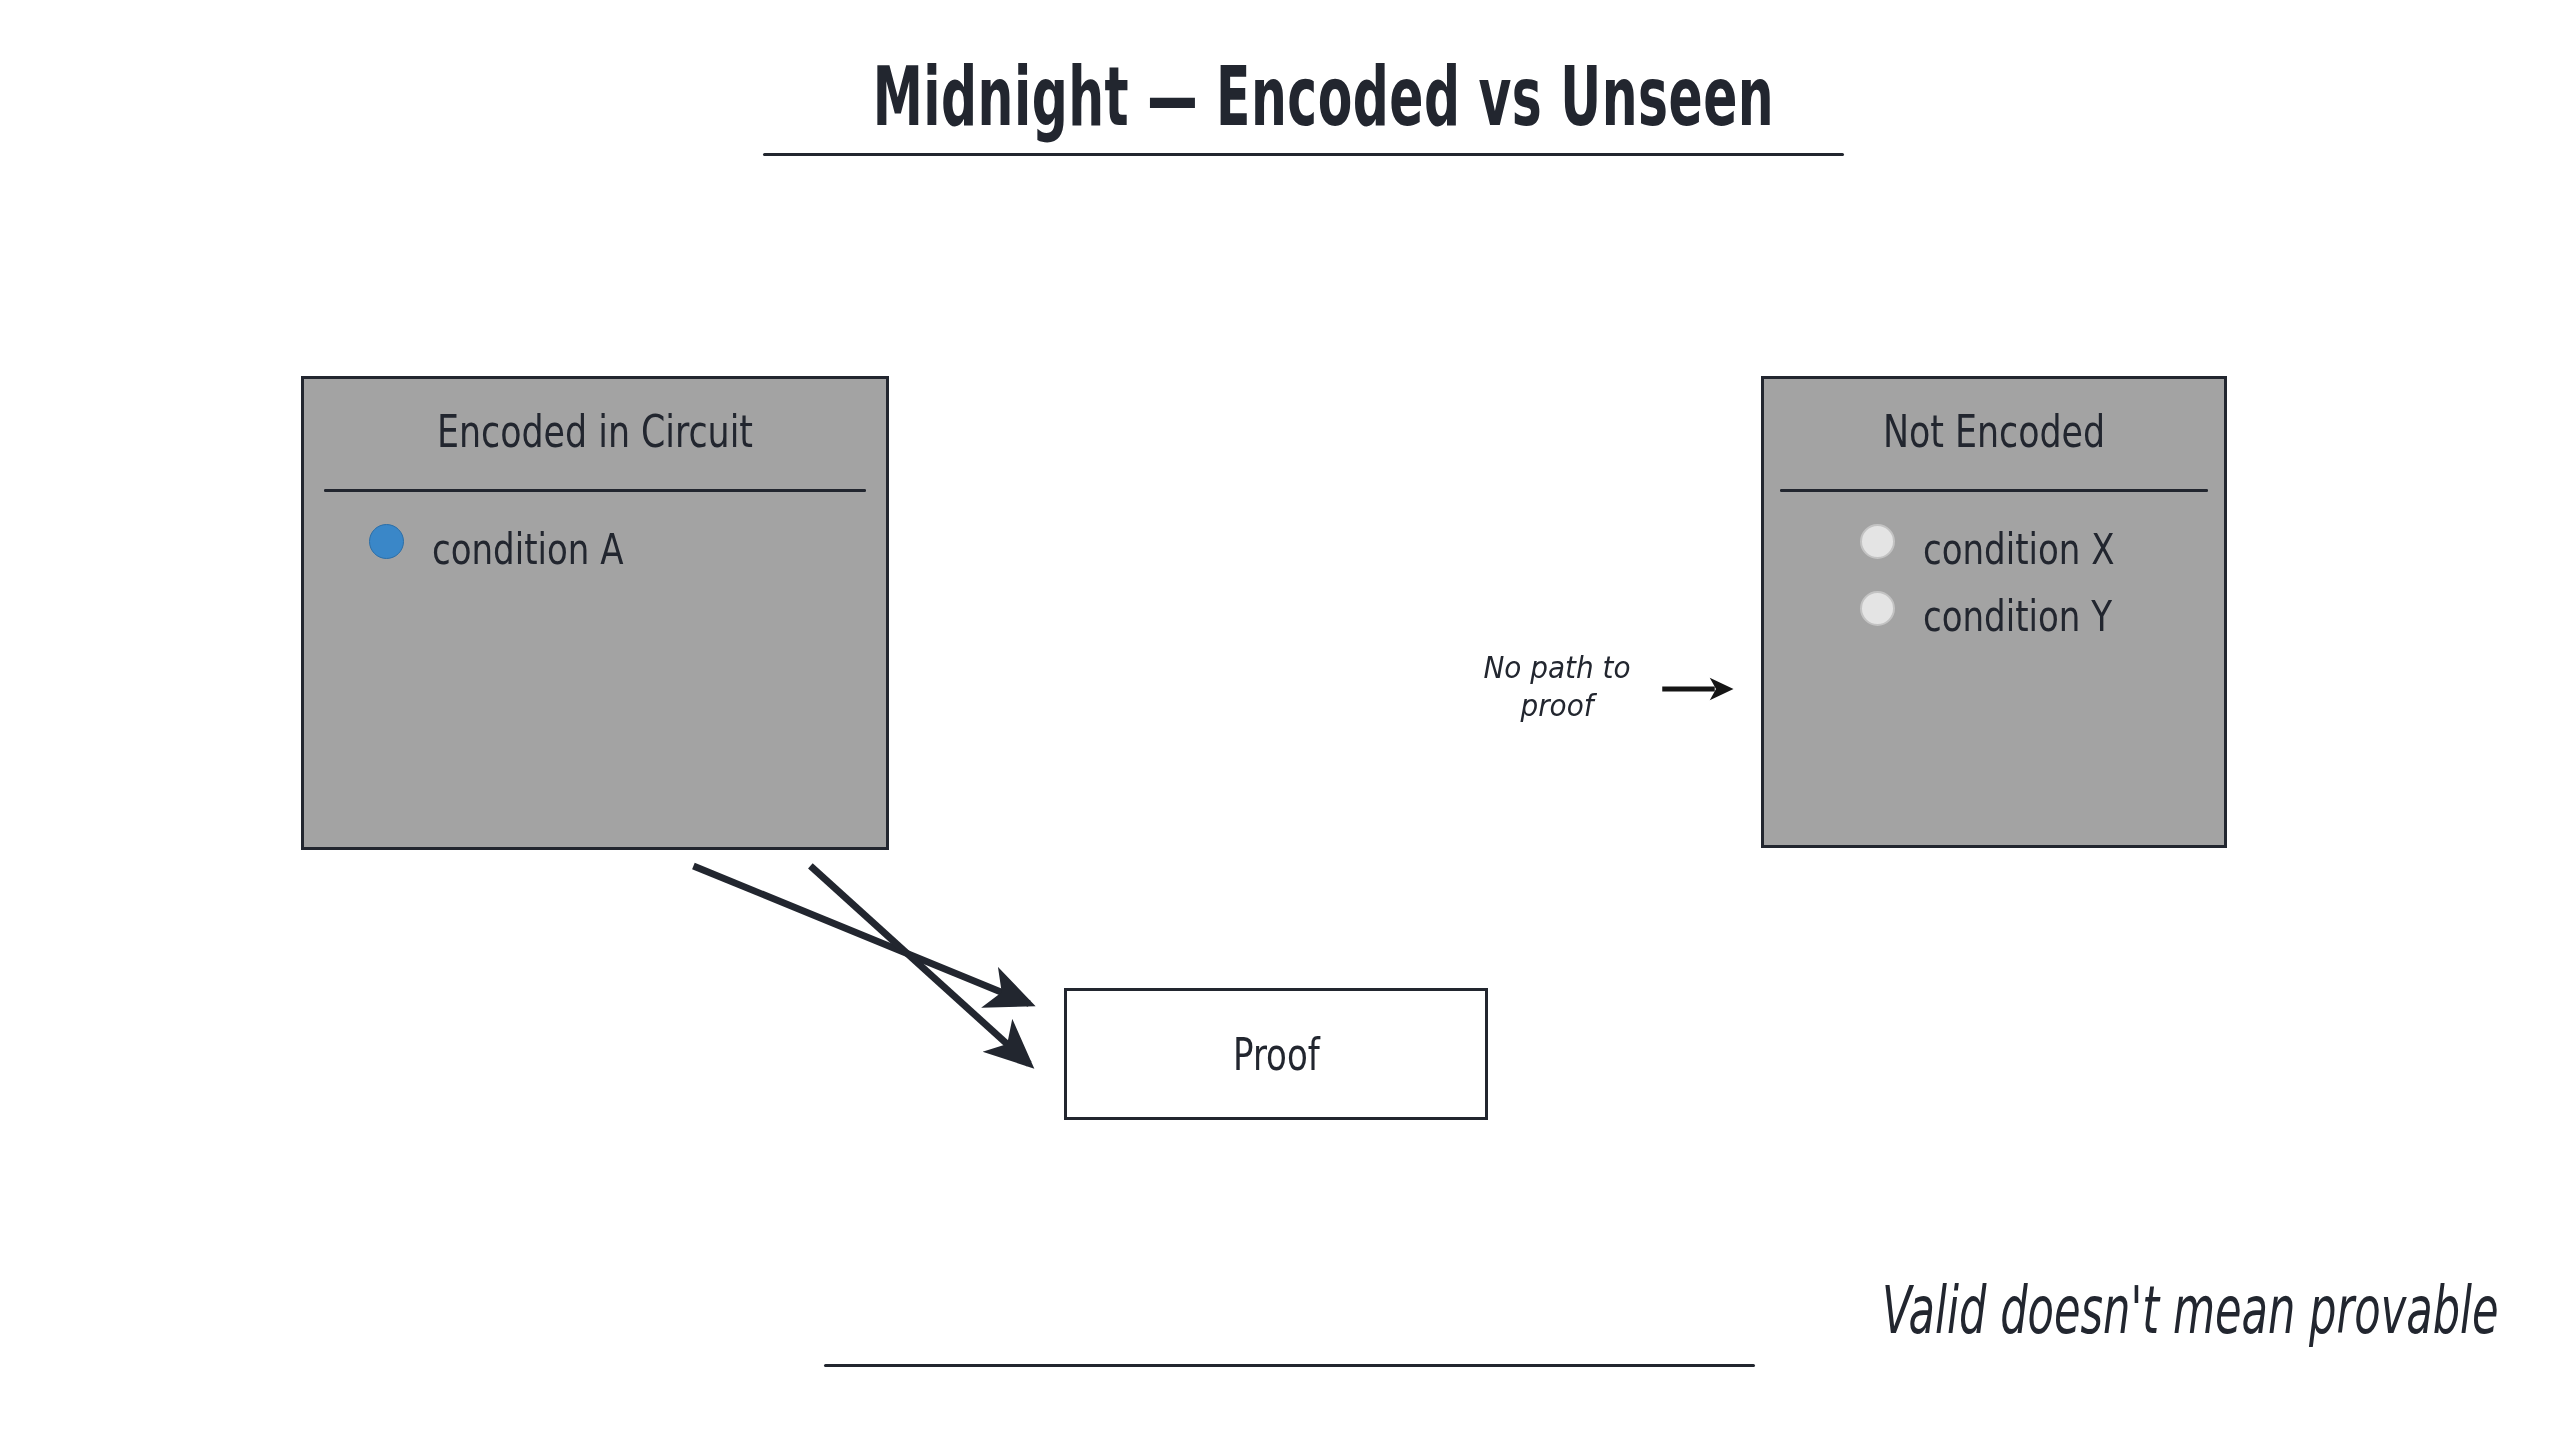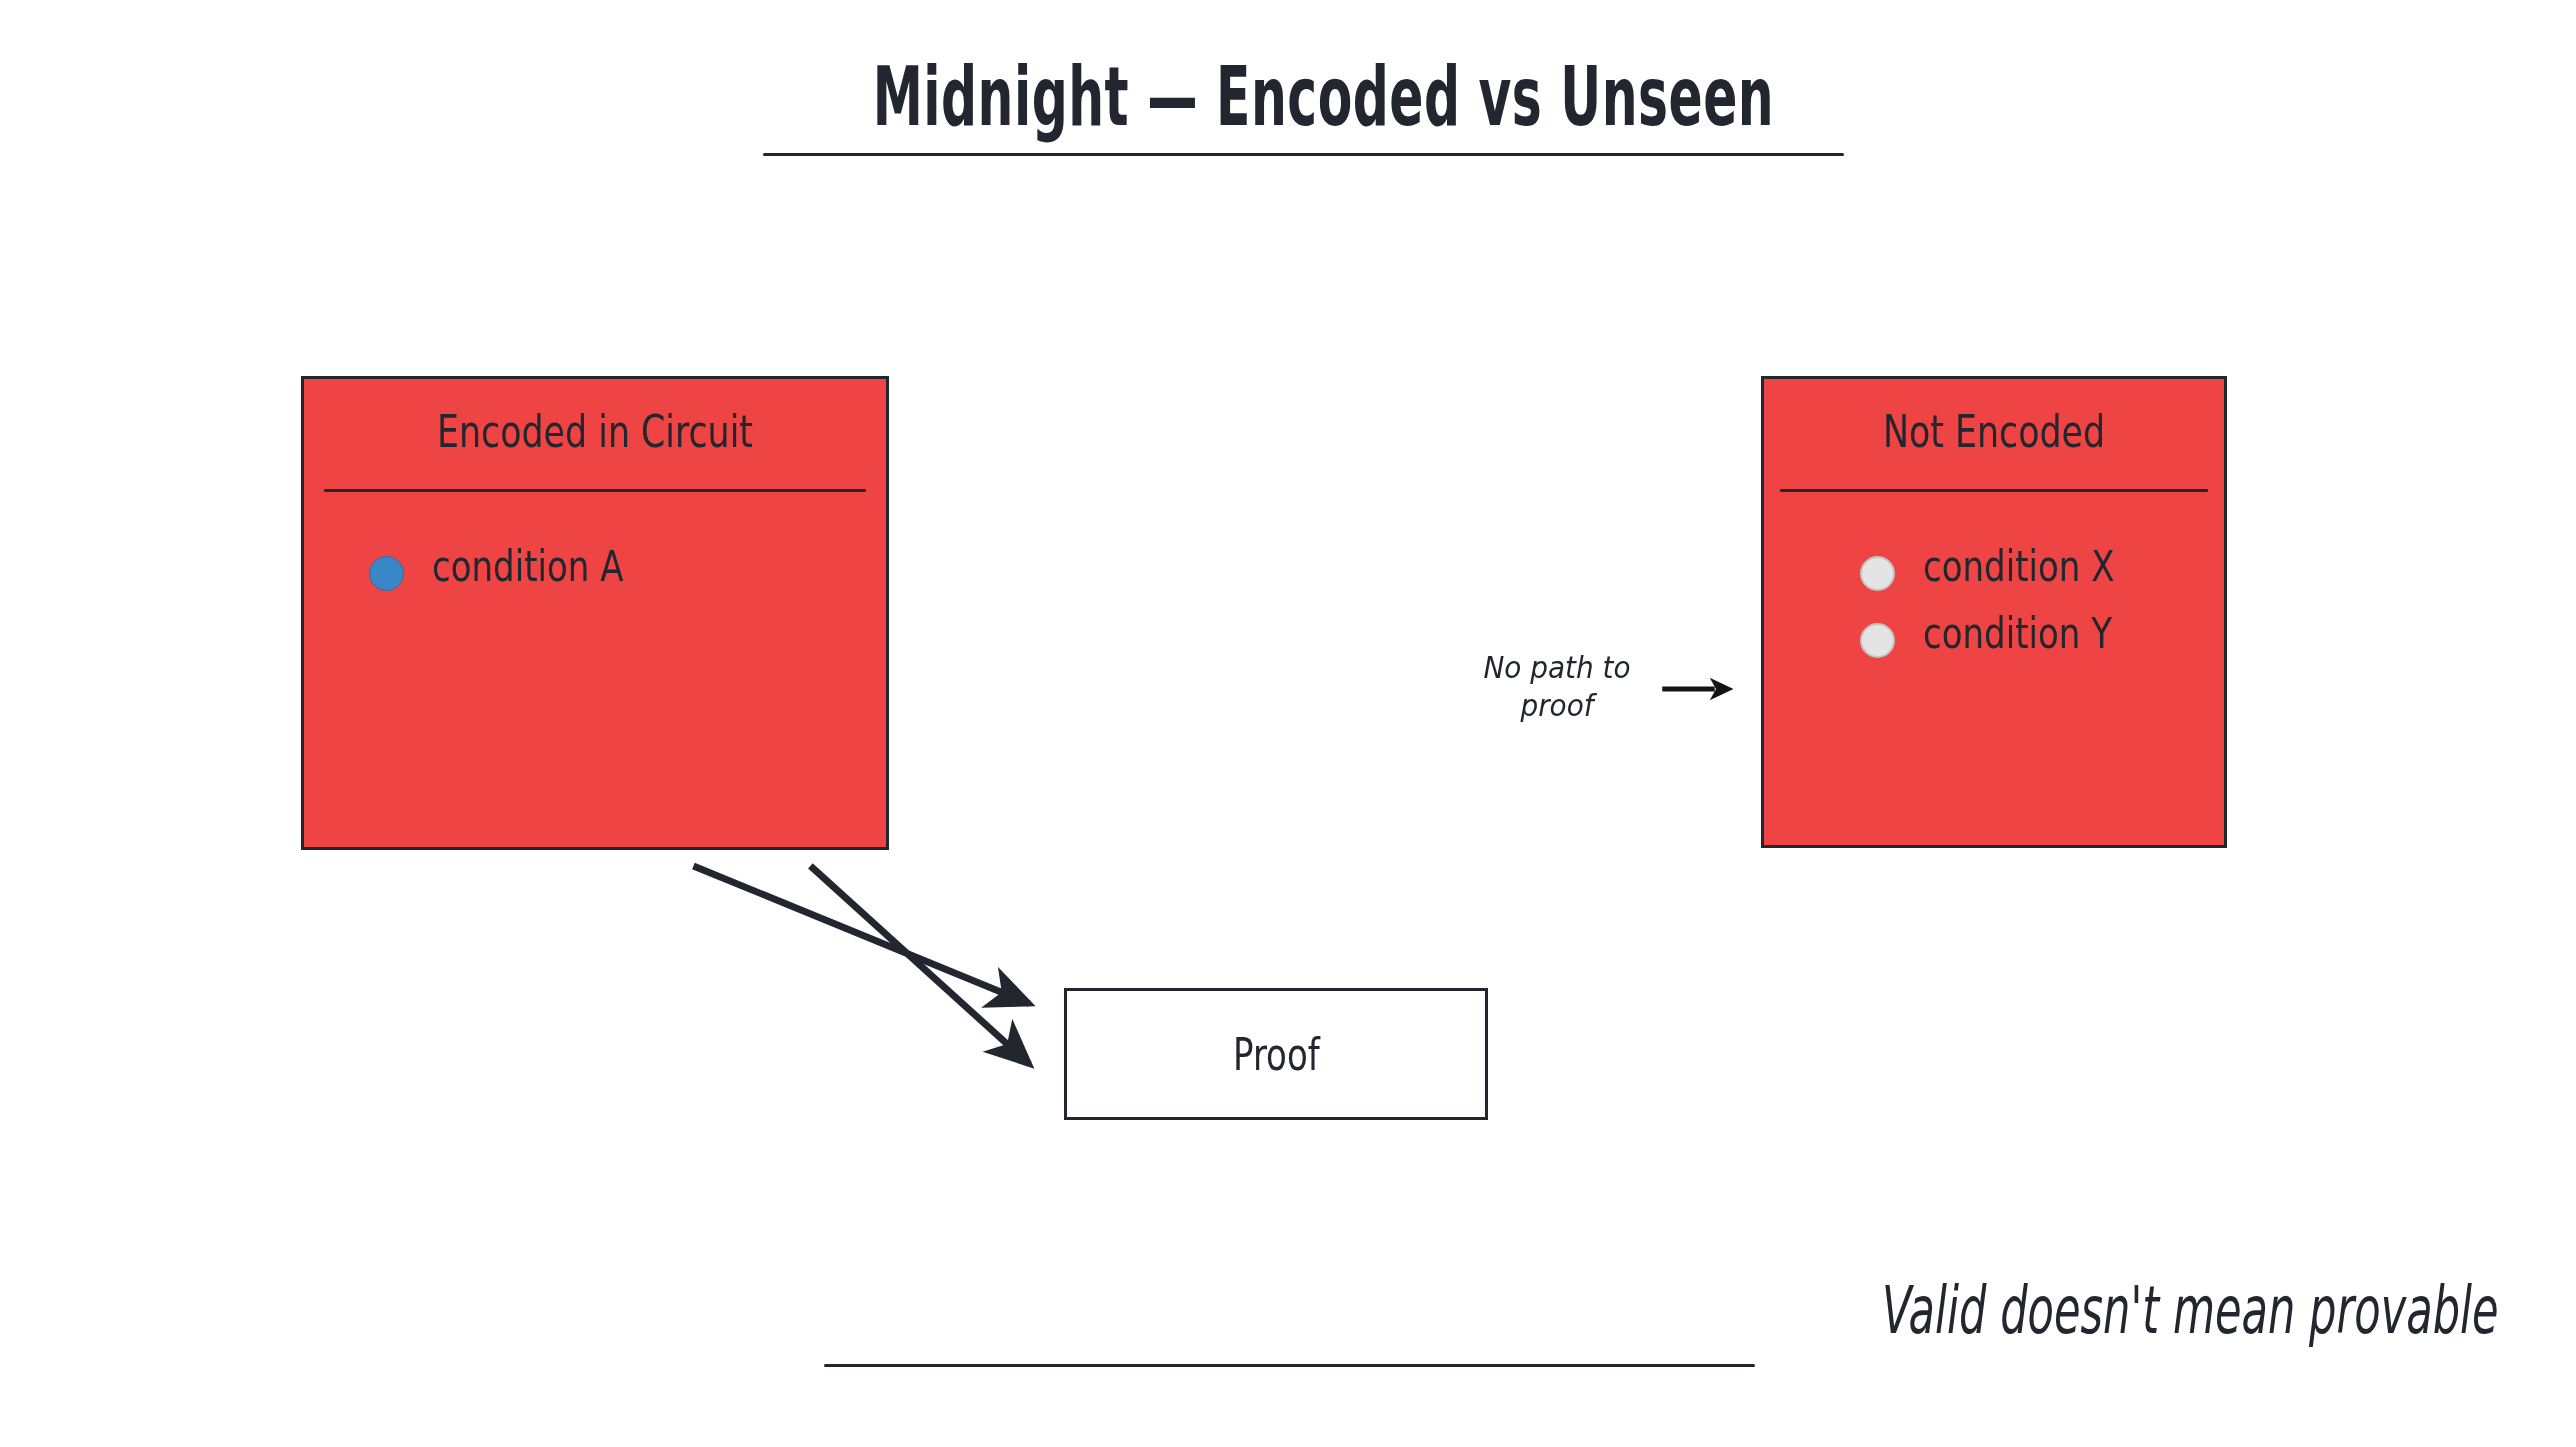--- a/index.html
+++ b/index.html
@@ -50,21 +50,21 @@
     top: 153px;
     width: 1081px;
     height: 3.1px;
     background: var(--ink-strong);
     border-radius: 1.9px;
   }
 
   
   .panel {
     position: absolute;
-    background: #ef4444;
+    background: #a3a3a3;
     border: 3.8px solid var(--ink-strong);
     box-sizing: border-box;
   }
   #panel-encoded {
     left: 301px;
     top: 376px;
     width: 588px;
     height: 474px;
   }
   #panel-not-encoded {
@@ -101,21 +101,21 @@
     position: absolute;
     left: 0;
     top: 145px;
     width: 100%;
   }
   #panel-encoded .panel-list { padding-left: 65px; }
   #panel-not-encoded .panel-list { padding-left: 96px; }
 
   .list-row {
     display: flex;
-    align-items: flex-end;
+    align-items: flex-start;
     height: 67px;
   }
   .bullet-dot {
     width: 35px;
     height: 35px;
     border-radius: 50%;
     flex: 0 0 auto;
     box-sizing: border-box;
   }
   .row-label {

